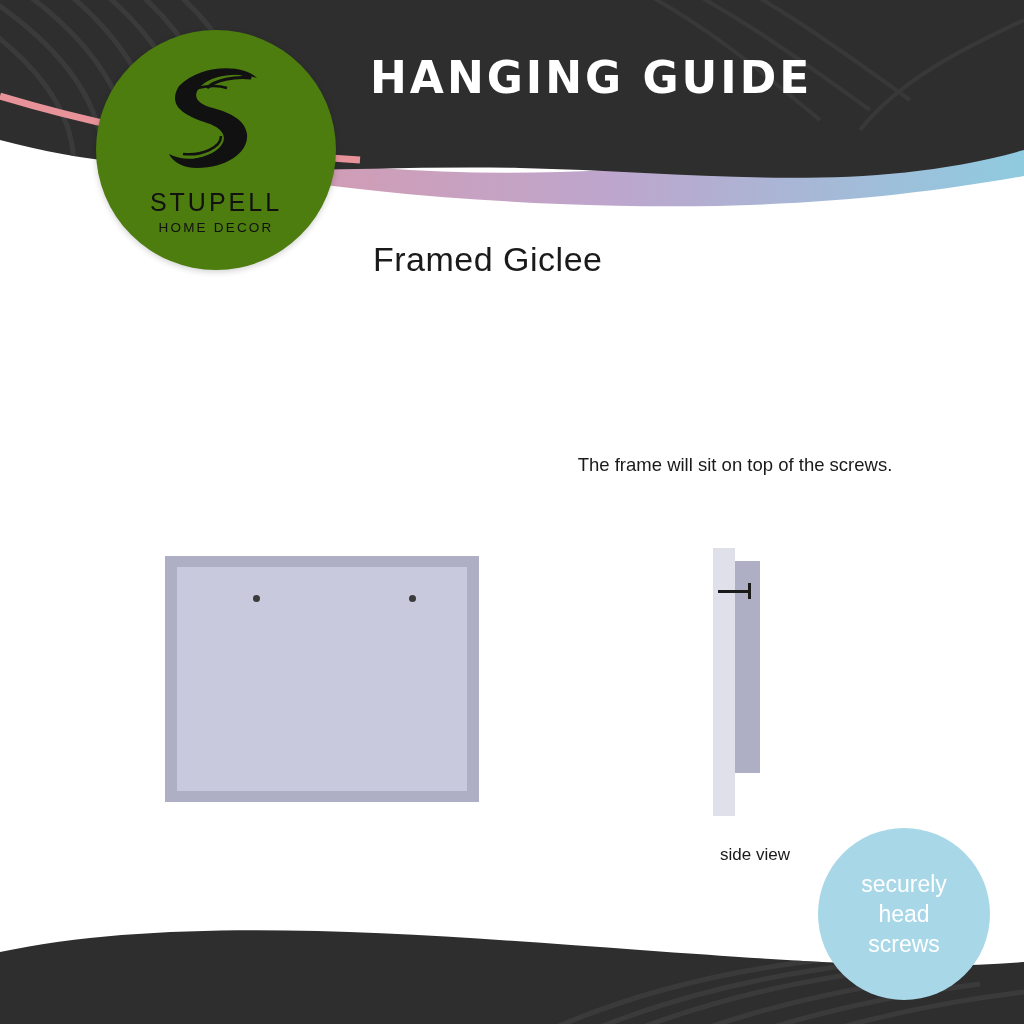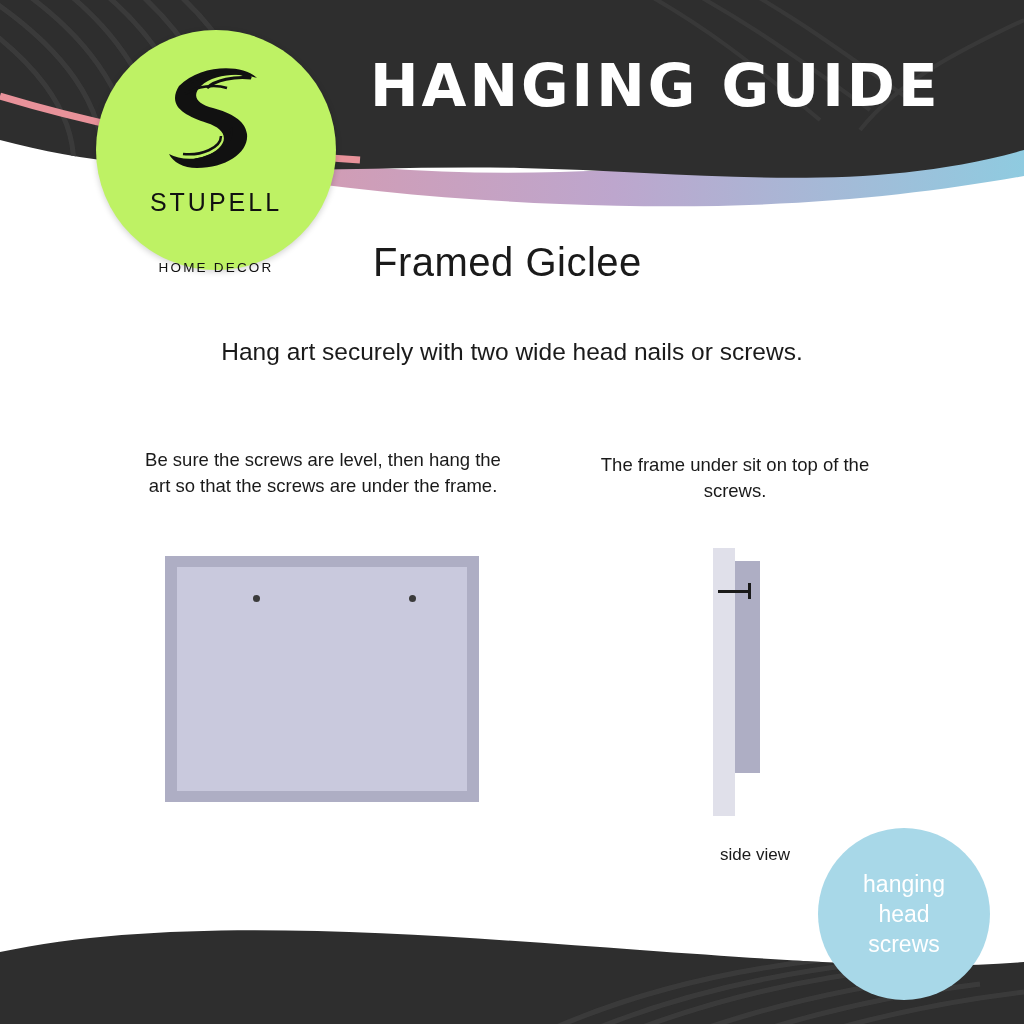--- a/index.html
+++ b/index.html
@@ -35,21 +35,21 @@
   }
 
   
   .logo-circle {
     position: absolute;
     left: 96px;
     top: 30px;
     width: 240px;
     height: 240px;
     border-radius: 50%;
-    background: #bef264;
+    background: #4d7c0f;
     box-shadow: 0 2px 6px rgba(0,0,0,0.18);
     z-index: 6;
   }
   .logo-mark {
     position: absolute;
     left: 50%;
     top: 26px;
     transform: translateX(-50%);
     width: 110px;
     height: 120px;
@@ -67,40 +67,39 @@
   }
   .logo-sub {
     position: absolute;
     left: 0;
     top: 190px;
     width: 240px;
     text-align: center;
     font-size: 13.5px;
     letter-spacing: 2.2px;
     color: #111111;
-    margin-top: 40px;
   }
 
   
   .guide-title {
     position: absolute;
     left: 370px;
     top: 52px;
-    font-size: 58px;
+    font-size: 44px;
     letter-spacing: 3px;
     color: #ffffff;
     font-weight: bold;
     font-family: "DejaVu Sans", sans-serif;
     z-index: 5;
   }
   .product-type {
     position: absolute;
     left: 373px;
     top: 240px;
-    font-size: 40px;
+    font-size: 34px;
     color: #1a1a1a;
     letter-spacing: 0.5px;
     z-index: 5;
   }
   .instruction {
     position: absolute;
     left: 0;
     top: 338px;
     width: 1024px;
     text-align: center;
@@ -282,40 +281,38 @@
       <path d="M24,38 C36,30 54,28 66,32" fill="none" stroke="#111111" stroke-width="2.5"></path>
       <path d="M60,80 C60,92 40,100 22,98" fill="none" stroke="#111111" stroke-width="2.5"></path>
       <path d="M70,72 C74,86 56,100 34,104" fill="none" stroke="#111111" stroke-width="2.5"></path>
     </svg>
     <div class="logo-name">STUPELL</div>
     <div class="logo-sub">HOME DECOR</div>
   </div>
 
   <div class="guide-title">HANGING GUIDE</div>
   <div class="product-type">Framed Giclee</div>
-  <div class="instruction">Hang art securely with two wide head nails or screws.</div>
-
-  <div class="col-caption left">Be sure the screws are level, then hang the art so that the screws are under the frame.</div>
+
   <div class="front-frame">
     <div class="front-inner">
       <div class="screw-dot a"></div>
       <div class="screw-dot b"></div>
     </div>
   </div>
 
-  <div class="col-caption right">The frame under sit on top of the screws.</div>
+  <div class="col-caption right">The frame will sit on top of the screws.</div>
   <div class="side-wall"></div>
   <div class="side-frame"></div>
   <div class="side-screw"></div>
   <div class="side-screw-head"></div>
   <div class="view-label side">side view</div>
 
   <div class="badge">
     <div class="badge-text">
-      <div>hanging</div>
+      <div>securely</div>
       <div>head</div>
       <div>screws</div>
     </div>
   </div>
 
   <div class="bottom-band">
     <svg width="1024" height="120" viewBox="0 0 1024 120" xmlns="http://www.w3.org/2000/svg">
       <defs>
         <clipPath id="botclip">
           <path d="M0,48 C180,10 420,30 640,46 C820,59 930,66 1024,58 L1024,120 L0,120 Z"></path>

